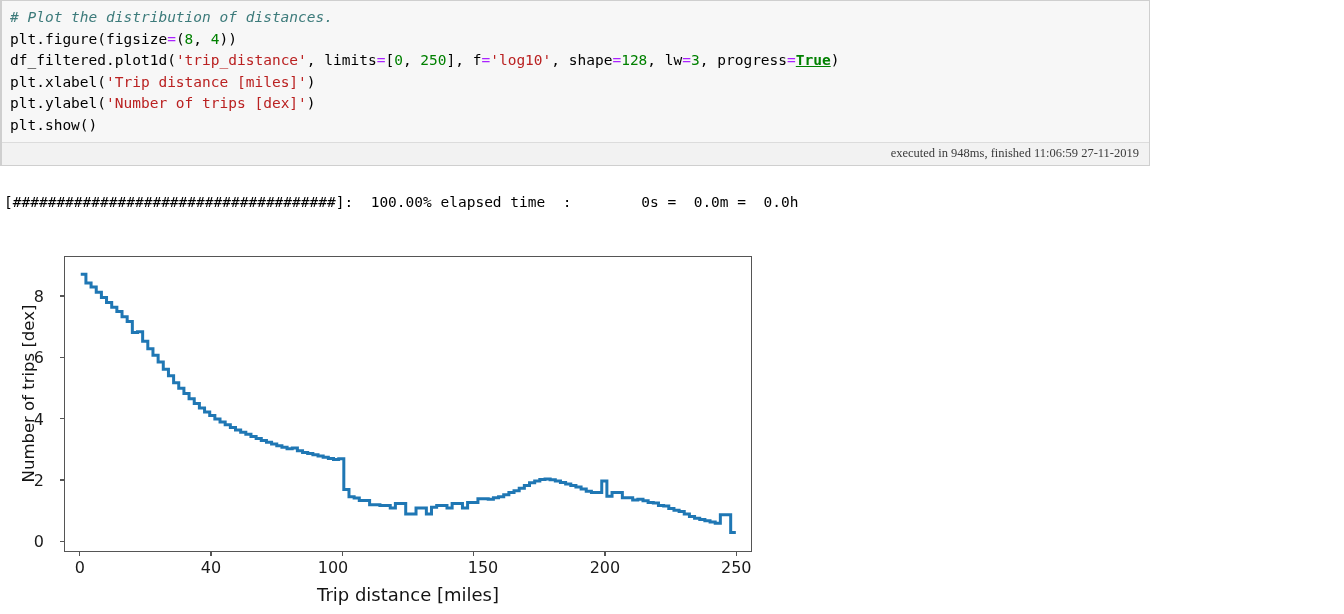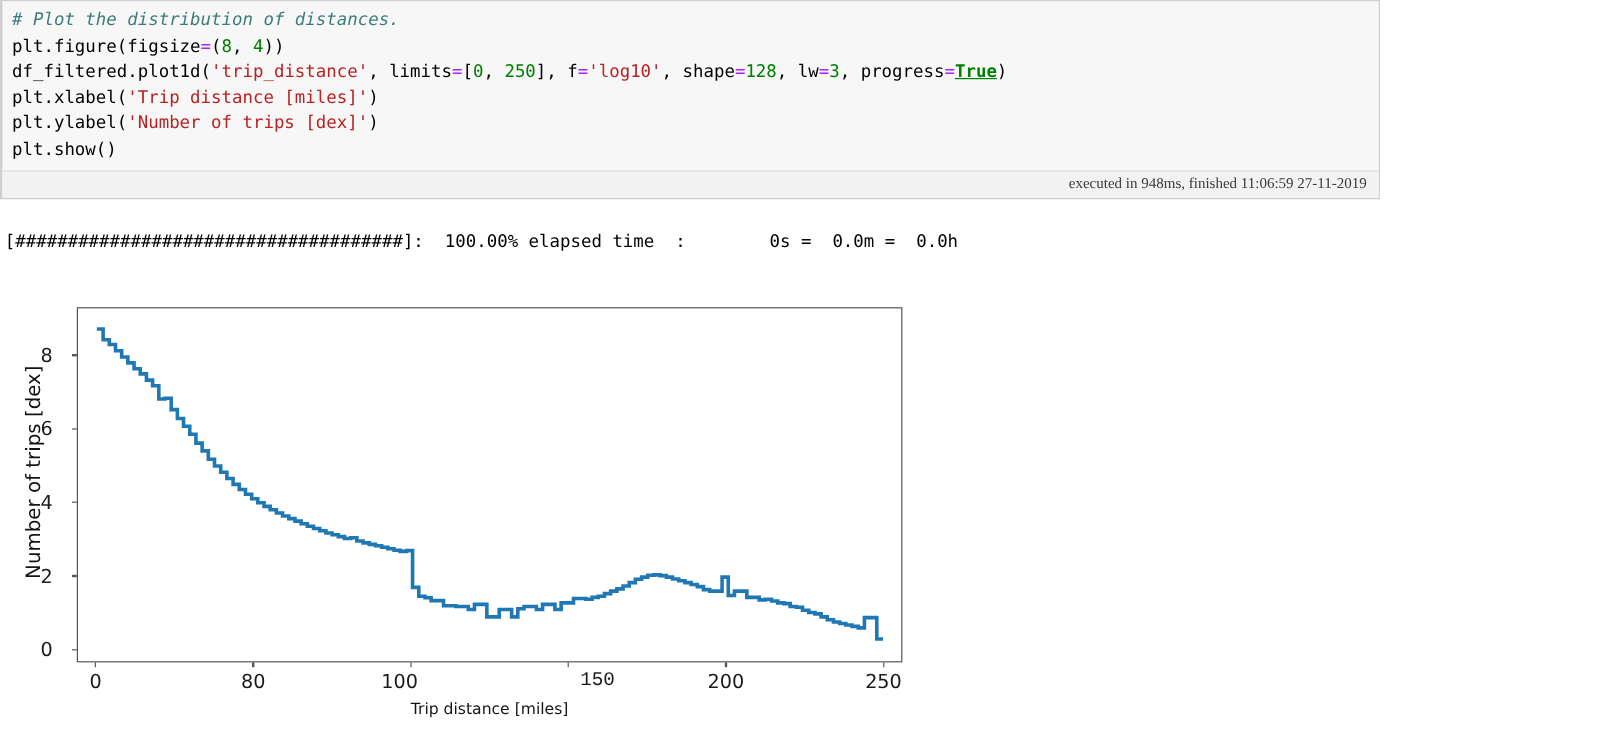--- a/index.html
+++ b/index.html
@@ -83,21 +83,21 @@
     text-align:center;width:60px;
     transform:translateX(-50%);
   }
   .xtick-mark{
     position:absolute;top:318px;width:1.3px;height:4px;background:#555;
   }
   #xlabel{
     position:absolute;top:350px;left:64px;width:688px;
     text-align:center;
     font-family:"DejaVu Sans",sans-serif;
-    font-size:13px;color:#141414;
+    font-size:18px;color:#141414;
   }
   #ylabel{
     position:absolute;
     left:-122px;top:150px;width:300px;
     text-align:center;
     font-family:"DejaVu Sans",sans-serif;
     font-size:16.5px;color:#141414;
     transform:rotate(-90deg);
   }
 </style>
@@ -130,25 +130,25 @@
       <div class="ytick-label" style="top: 184.57px;">4</div>
       <div class="ytick-mark" style="left: 60px; top: 122.573px;"></div>
       <div class="ytick-label" style="top: 123.223px;">6</div>
       <div class="ytick-mark" style="left: 60px; top: 61.2256px;"></div>
       <div class="ytick-label" style="top: 61.8756px;">8</div>
     </div>
   <div id="xticks">
       <div class="xtick-mark" style="left: 79.1057px;"></div>
       <div class="xtick-label" style="left: 79.7557px;">0</div>
       <div class="xtick-mark" style="left: 210.403px;"></div>
-      <div class="xtick-label" style="left: 211.053px;">80</div>
+      <div class="xtick-label" style="left: 211.053px;">40</div>
       <div class="xtick-mark" style="left: 341.701px;"></div>
       <div class="xtick-label" style="left: 333px;">100</div>
       <div class="xtick-mark" style="left: 472.999px;"></div>
-      <div class="xtick-label" style="left: 498px; font-family: Liberation Mono, monospace;">150</div>
+      <div class="xtick-label" style="left: 483px;">150</div>
       <div class="xtick-mark" style="left: 604.297px;"></div>
       <div class="xtick-label" style="left: 604.947px;">200</div>
       <div class="xtick-mark" style="left: 735.594px;"></div>
       <div class="xtick-label" style="left: 736.244px;">250</div>
     </div>
 
   <div id="xlabel">Trip distance [miles]</div>
   <div id="ylabel">Number of trips [dex]</div>
 </div>
 

